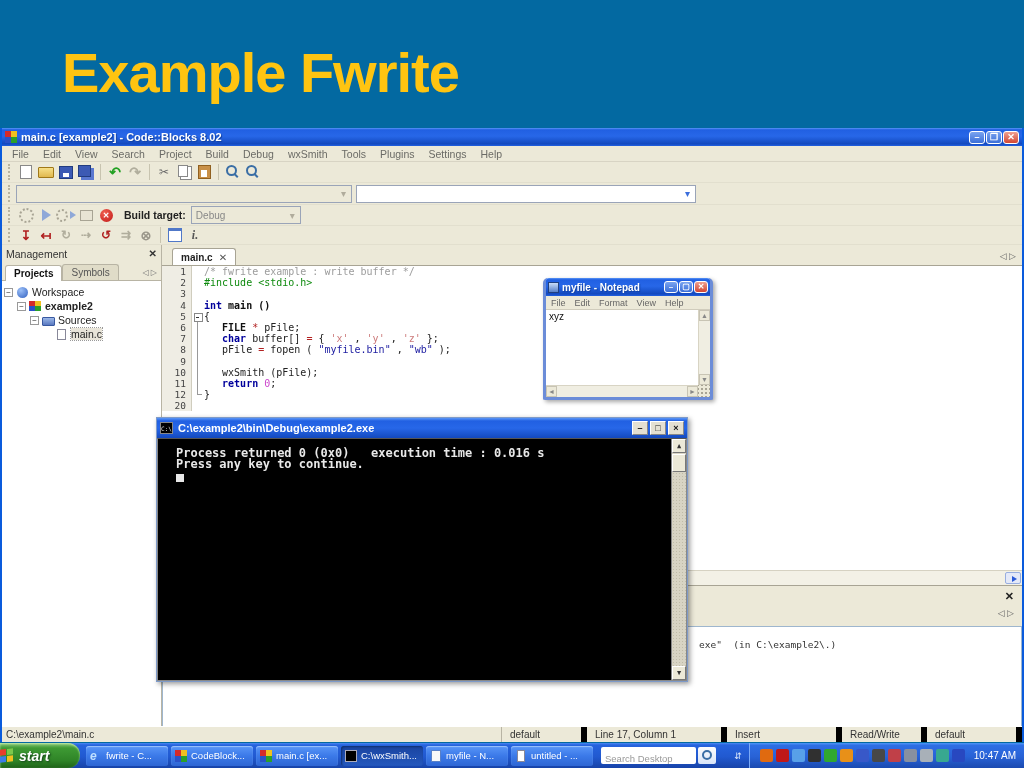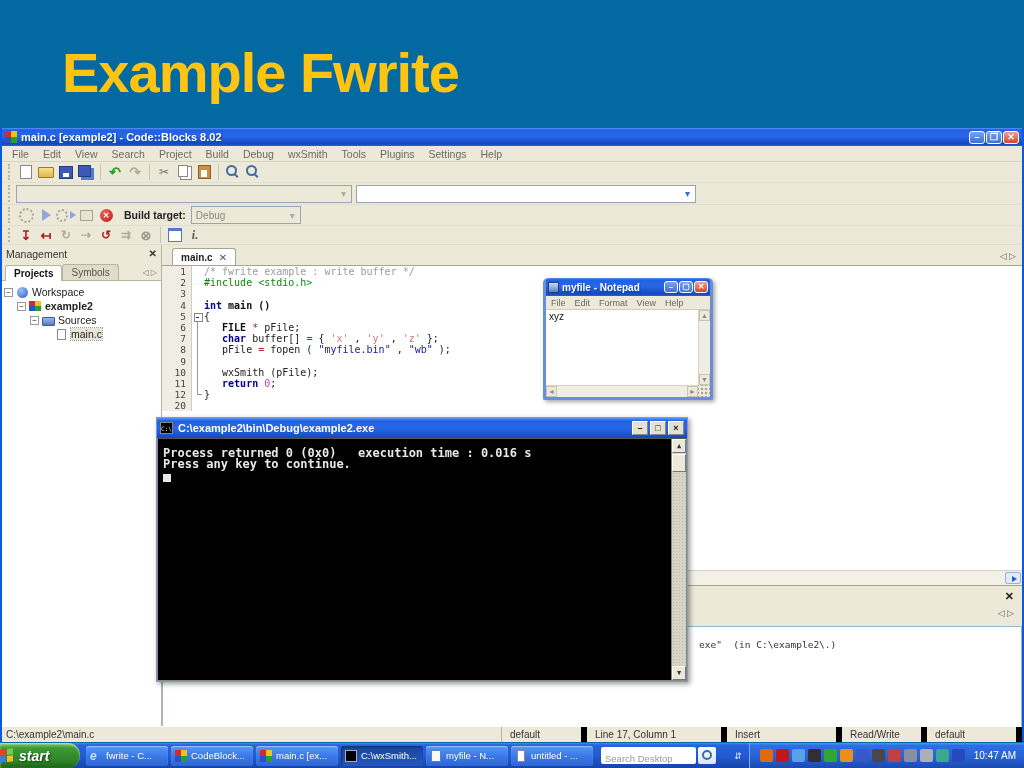--- a/index.html
+++ b/index.html
@@ -155,21 +155,21 @@
   .sarrow { width:11px; height:11px; background:#ECE9D8; border:1px solid #C8C4B4; font-size:7px; line-height:10px; text-align:center; color:#888; }
   .np-vscroll .sarrow { position:absolute; left:0; }
   .np-vscroll .sarrow.up { top:0; } .np-vscroll .sarrow.dn { bottom:0; }
 
   
   .console { position:absolute; left:156px; top:417px; width:532px; height:265px; background:#ECE9D8; border:1px solid #7E9AC8; box-shadow:2px 2px 5px rgba(0,0,0,.4); display:flex; flex-direction:column; }
   .con-title { height:20px; flex:none; display:flex; align-items:center; padding:0 3px; background:linear-gradient(180deg,#5A96F7 0%,#2160E2 15%,#2767E8 50%,#1349BE 100%); }
   .con-icon { width:13px; height:12px; background:#000; border:1px solid #888; color:#ddd; font-size:6px; line-height:11px; text-align:center; flex:none; font-family:"DejaVu Sans Mono", monospace; }
   .con-title .t { color:#fff; font-size:11px; font-weight:bold; margin-left:5px; flex:1; white-space:nowrap; overflow:hidden; }
   .conbtn { width:16px; height:14px; background:#E4E0D2; border:1px solid #fff; border-right-color:#888; border-bottom-color:#888; font-size:9px; line-height:12px; text-align:center; color:#111; margin-left:2px; font-weight:bold; }
-  .con-client { flex:1; background:#000; border:1px solid #888; border-top-color:#555; position:relative; padding:9px 5px; font-family:"DejaVu Sans Mono", monospace; font-size:12px; font-weight:bold; color:#E8E8E8; line-height:11px; }
+  .con-client { flex:1; background:#000; border:1px solid #888; border-top-color:#555; position:relative; padding:9px 18px; font-family:"DejaVu Sans Mono", monospace; font-size:12px; font-weight:bold; color:#E8E8E8; line-height:11px; }
   .con-line { white-space:pre; }
   .cursor { display:inline-block; width:8px; height:8px; background:#E8E8E8; margin-top:4px; }
   .con-vscroll { position:absolute; right:0; top:0; bottom:0; width:15px; background:#D8D4C4;
     background-image:radial-gradient(#C0BCA8 1px, transparent 1px); background-size:3px 3px; border-left:1px solid #888; }
   .con-vscroll .btn { position:absolute; left:0; width:14px; height:14px; background:#ECE9D8; border:1px solid #fff; border-right-color:#777; border-bottom-color:#777; font-size:7px; line-height:13px; text-align:center; color:#333; }
   .con-vscroll .btn.up { top:0; } .con-vscroll .btn.dn { bottom:0; }
   .con-vscroll .thumb { position:absolute; left:0; top:15px; width:14px; height:18px; background:#ECE9D8; border:1px solid #fff; border-right-color:#777; border-bottom-color:#777; }
 
   
   .taskbar { position:absolute; left:0; bottom:0; width:1024px; height:25px; display:flex; align-items:center;

